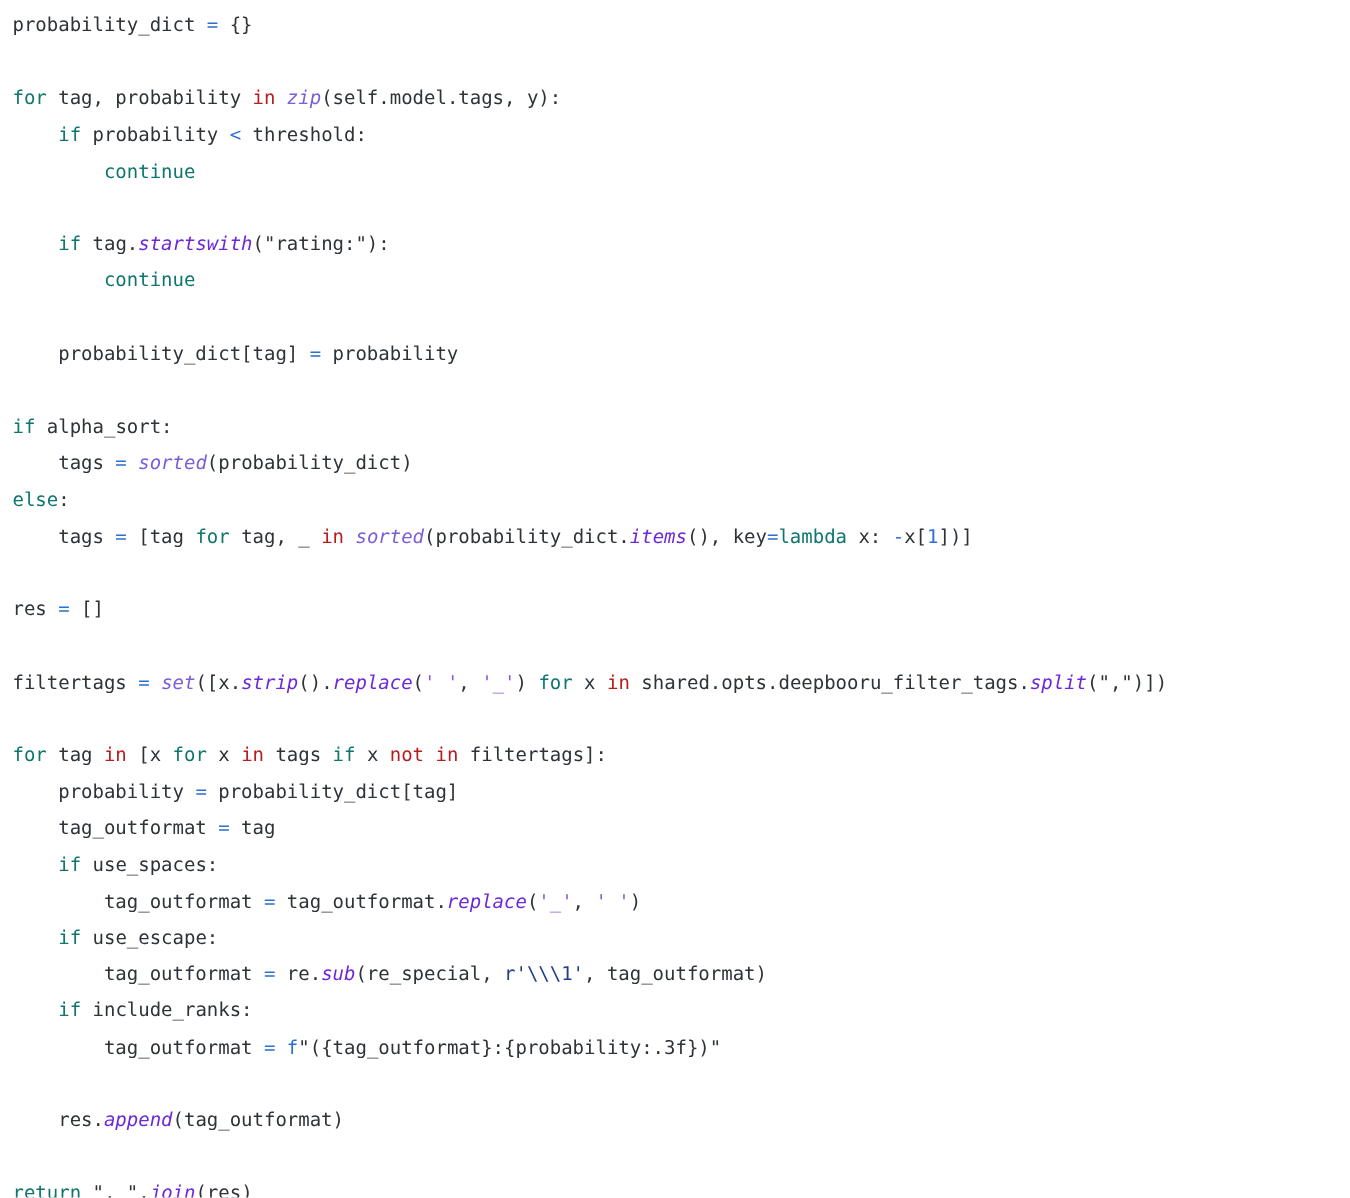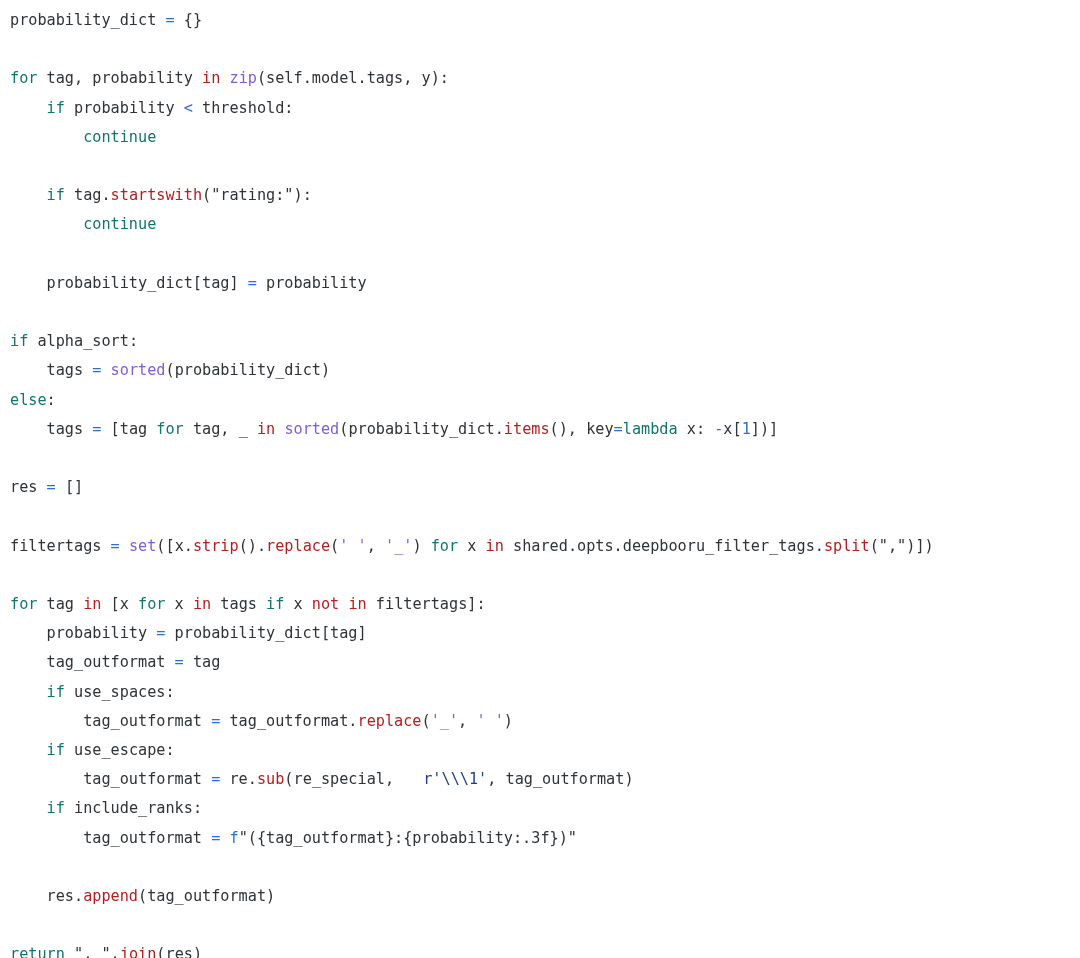--- a/index.html
+++ b/index.html
@@ -28,24 +28,24 @@
     color: #2e3338;
   }
   .code-line.blank {
     height: 29.2px;
   }
   
   .t-plain    { color: #2e3338; }
   .t-kw       { color: #0f766e; }
   .t-op       { color: #2b6fd0; }
   .t-in       { color: #b91c1c; }
-  .t-builtin  { color: #7b5ed9; }
-  .t-fn       { color: #b91c1c; }
+  .t-builtin  { color: #7b5ed9; font-style: italic; }
+  .t-fn       { color: #6d28d9; font-style: italic; }
   .t-str      { color: #2e3338; }
   .t-strv     { color: #8a5cd6; }
-  .t-rawstr   { color: #1f3f87; margin-left: 20px; }
+  .t-rawstr   { color: #1f3f87; }
   .t-num      { color: #2b6fd0; }
   .t-fprefix  { color: #2b6fd0; }
 </style>
 </head>
 <body>
 
 <div id="code-block"><div class="code-line"><span class="t-plain">probability_dict </span><span class="t-op">=</span><span class="t-plain"> {}</span></div><div class="code-line blank">&nbsp;</div><div class="code-line"><span class="t-kw">for</span><span class="t-plain"> tag, probability </span><span class="t-in">in</span><span class="t-plain"> </span><span class="t-builtin">zip</span><span class="t-plain">(self.model.tags, y):</span></div><div class="code-line"><span class="t-plain">    </span><span class="t-kw">if</span><span class="t-plain"> probability </span><span class="t-op">&lt;</span><span class="t-plain"> threshold:</span></div><div class="code-line"><span class="t-plain">        </span><span class="t-kw">continue</span></div><div class="code-line blank">&nbsp;</div><div class="code-line"><span class="t-plain">    </span><span class="t-kw">if</span><span class="t-plain"> tag.</span><span class="t-fn">startswith</span><span class="t-plain">(</span><span class="t-str">"rating:"</span><span class="t-plain">):</span></div><div class="code-line"><span class="t-plain">        </span><span class="t-kw">continue</span></div><div class="code-line blank">&nbsp;</div><div class="code-line"><span class="t-plain">    probability_dict[tag] </span><span class="t-op">=</span><span class="t-plain"> probability</span></div><div class="code-line blank">&nbsp;</div><div class="code-line"><span class="t-kw">if</span><span class="t-plain"> alpha_sort:</span></div><div class="code-line"><span class="t-plain">    tags </span><span class="t-op">=</span><span class="t-plain"> </span><span class="t-builtin">sorted</span><span class="t-plain">(probability_dict)</span></div><div class="code-line"><span class="t-kw">else</span><span class="t-plain">:</span></div><div class="code-line"><span class="t-plain">    tags </span><span class="t-op">=</span><span class="t-plain"> [tag </span><span class="t-kw">for</span><span class="t-plain"> tag, _ </span><span class="t-in">in</span><span class="t-plain"> </span><span class="t-builtin">sorted</span><span class="t-plain">(probability_dict.</span><span class="t-fn">items</span><span class="t-plain">(), key</span><span class="t-op">=</span><span class="t-kw">lambda</span><span class="t-plain"> x: </span><span class="t-op">-</span><span class="t-plain">x[</span><span class="t-num">1</span><span class="t-plain">])]</span></div><div class="code-line blank">&nbsp;</div><div class="code-line"><span class="t-plain">res </span><span class="t-op">=</span><span class="t-plain"> []</span></div><div class="code-line blank">&nbsp;</div><div class="code-line"><span class="t-plain">filtertags </span><span class="t-op">=</span><span class="t-plain"> </span><span class="t-builtin">set</span><span class="t-plain">([x.</span><span class="t-fn">strip</span><span class="t-plain">().</span><span class="t-fn">replace</span><span class="t-plain">(</span><span class="t-strv">' '</span><span class="t-plain">, </span><span class="t-strv">'_'</span><span class="t-plain">) </span><span class="t-kw">for</span><span class="t-plain"> x </span><span class="t-in">in</span><span class="t-plain"> shared.opts.deepbooru_filter_tags.</span><span class="t-fn">split</span><span class="t-plain">(</span><span class="t-str">","</span><span class="t-plain">)])</span></div><div class="code-line blank">&nbsp;</div><div class="code-line"><span class="t-kw">for</span><span class="t-plain"> tag </span><span class="t-in">in</span><span class="t-plain"> [x </span><span class="t-kw">for</span><span class="t-plain"> x </span><span class="t-in">in</span><span class="t-plain"> tags </span><span class="t-kw">if</span><span class="t-plain"> x </span><span class="t-in">not</span><span class="t-plain"> </span><span class="t-in">in</span><span class="t-plain"> filtertags]:</span></div><div class="code-line"><span class="t-plain">    probability </span><span class="t-op">=</span><span class="t-plain"> probability_dict[tag]</span></div><div class="code-line"><span class="t-plain">    tag_outformat </span><span class="t-op">=</span><span class="t-plain"> tag</span></div><div class="code-line"><span class="t-plain">    </span><span class="t-kw">if</span><span class="t-plain"> use_spaces:</span></div><div class="code-line"><span class="t-plain">        tag_outformat </span><span class="t-op">=</span><span class="t-plain"> tag_outformat.</span><span class="t-fn">replace</span><span class="t-plain">(</span><span class="t-strv">'_'</span><span class="t-plain">, </span><span class="t-strv">' '</span><span class="t-plain">)</span></div><div class="code-line"><span class="t-plain">    </span><span class="t-kw">if</span><span class="t-plain"> use_escape:</span></div><div class="code-line"><span class="t-plain">        tag_outformat </span><span class="t-op">=</span><span class="t-plain"> re.</span><span class="t-fn">sub</span><span class="t-plain">(re_special, </span><span class="t-rawstr">r'\\\1'</span><span class="t-plain">, tag_outformat)</span></div><div class="code-line"><span class="t-plain">    </span><span class="t-kw">if</span><span class="t-plain"> include_ranks:</span></div><div class="code-line"><span class="t-plain">        tag_outformat </span><span class="t-op">=</span><span class="t-plain"> </span><span class="t-fprefix">f</span><span class="t-str">"({tag_outformat}:{probability:.3f})"</span></div><div class="code-line blank">&nbsp;</div><div class="code-line"><span class="t-plain">    res.</span><span class="t-fn">append</span><span class="t-plain">(tag_outformat)</span></div><div class="code-line blank">&nbsp;</div><div class="code-line"><span class="t-kw">return</span><span class="t-plain"> </span><span class="t-str">", "</span><span class="t-plain">.</span><span class="t-fn">join</span><span class="t-plain">(res)</span></div></div>
 
 </body></html>

